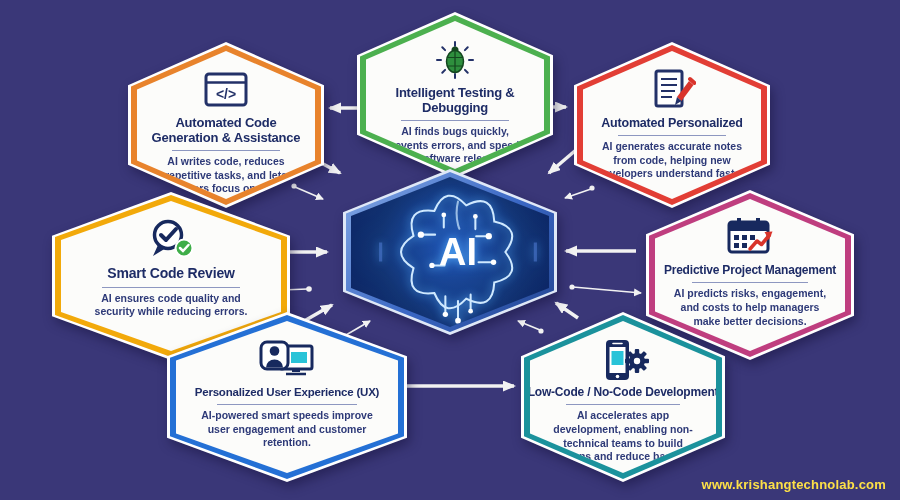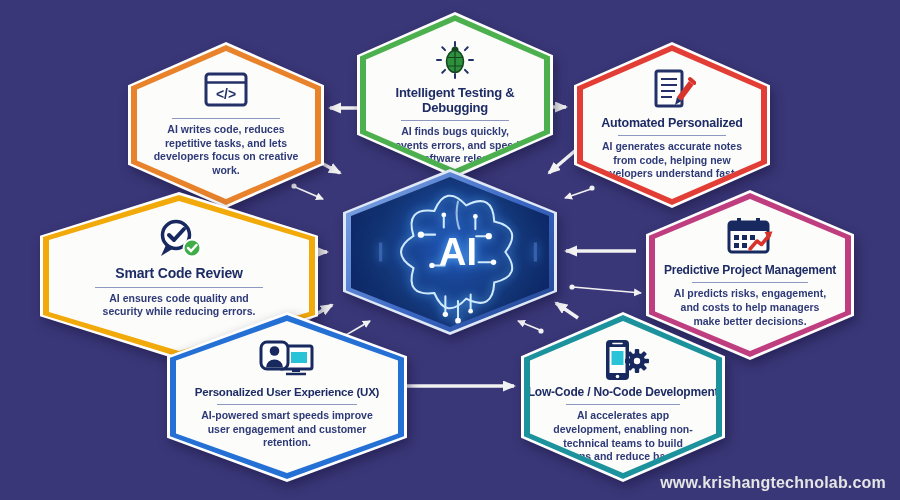--- a/index.html
+++ b/index.html
@@ -16,41 +16,41 @@
   .l2{inset:3px;}
   .l3{inset:9px;background:#fcfcfa;display:flex;flex-direction:column;align-items:center;text-align:center;padding:12px 14px 16px;box-sizing:border-box;}
   .icon{height:46px;display:flex;align-items:center;justify-content:center;margin-top:4px;flex:0 0 auto;}
   .title{font-weight:bold;font-size:13px;line-height:1.12;color:#1e2c66;margin-top:3px;letter-spacing:-0.2px;}
   .sep{width:72%;height:1px;background:#8d97c0;margin:5px auto 4px;flex:0 0 auto;}
   .body{font-size:10.5px;font-weight:600;line-height:1.3;color:#2e3a78;max-width:176px;}
 
   .hex-autocode{left:128px;top:42px;width:196px;height:166px;}
   .hex-testing{left:357px;top:12px;width:196px;height:166px;}
   .hex-documentation{left:574px;top:42px;width:196px;height:166px;}
-  .hex-review{left:40px;top:192px;width:238px;height:168px;padding-left:40px;}
+  .hex-review{left:52px;top:192px;width:238px;height:168px;}
   .hex-predictive{left:646px;top:190px;width:208px;height:170px;}
   .hex-ux{left:167px;top:312px;width:240px;height:170px;}
   .hex-lowcode{left:521px;top:312px;width:204px;height:170px;}
 
   .hex-documentation .title{font-size:12.5px;white-space:nowrap;}
   .hex-predictive .title{font-size:12px;white-space:nowrap;}
   .hex-ux .title{font-size:11.5px;white-space:nowrap;}
   .hex-lowcode .title{font-size:12px;white-space:nowrap;}
   .hex-review .title{font-size:14px;}
 
   
   .hex-center{left:343px;top:169px;width:214px;height:166px;z-index:3;}
   .hex-center .l1{background:#dfe8f7;}
   .hex-center .l2{background:linear-gradient(135deg,#86abe6 0%,#3a67c4 55%,#23448f 100%);}
   .hex-center .l3{inset:8px;background:radial-gradient(circle at 50% 46%,#1c4da6 0%,#123372 55%,#0b2160 100%);
                   display:flex;align-items:flex-end;justify-content:center;padding:0;}
   .brain{width:182px;height:152px;filter:drop-shadow(0 0 5px rgba(90,180,255,.95)) drop-shadow(0 0 14px rgba(50,130,255,.55));}
 
   
-  .site{position:absolute;right:14px;bottom:8px;z-index:4;color:#e5e5e5;font-weight:bold;font-size:16px;letter-spacing:.2px;}
+  .site{position:absolute;right:14px;bottom:8px;z-index:4;color:#fde047;font-weight:bold;font-size:13px;letter-spacing:.2px;}
 </style>
 </head>
 <body>
 
 <div id="stage" style="background: rgb(58, 55, 120);">
 
   <svg id="arrows" width="900" height="500" viewBox="0 0 900 500">
     <defs>
       <marker id="mB" markerUnits="userSpaceOnUse" markerWidth="15" markerHeight="12" refX="11" refY="5.5" orient="auto">
         <path d="M0,0 L13,5.5 L0,11 Z" fill="#F2F2F2"></path>
@@ -92,20 +92,21 @@
     <div class="hl l1"></div>
     <div class="hl l2" style="background: rgb(232, 131, 44);"></div>
     <div class="hl l3">
       <div class="icon">
         <svg width="48" height="42" viewBox="0 0 48 42">
           <rect x="4" y="5" width="40" height="31" rx="3" fill="#ffffff" stroke="#233168" stroke-width="3"></rect>
           <line x1="4" y1="13.5" x2="44" y2="13.5" stroke="#233168" stroke-width="2.5"></line>
           <text x="24" y="30" text-anchor="middle" font-size="14" font-weight="bold" fill="#233168">&lt;/&gt;</text>
         </svg>
       </div>
+      <div class="title">Automated Code Generation &amp; Assistance</div>
       <div class="sep"></div>
       <div class="body">AI writes code, reduces repetitive tasks, and lets developers focus on creative work.</div>
     </div>
   </div>
 
   <div class="hex hex-testing">
     <div class="hl l1"></div>
     <div class="hl l2" style="background: rgb(76, 176, 79);"></div>
     <div class="hl l3">
       <div class="icon">

